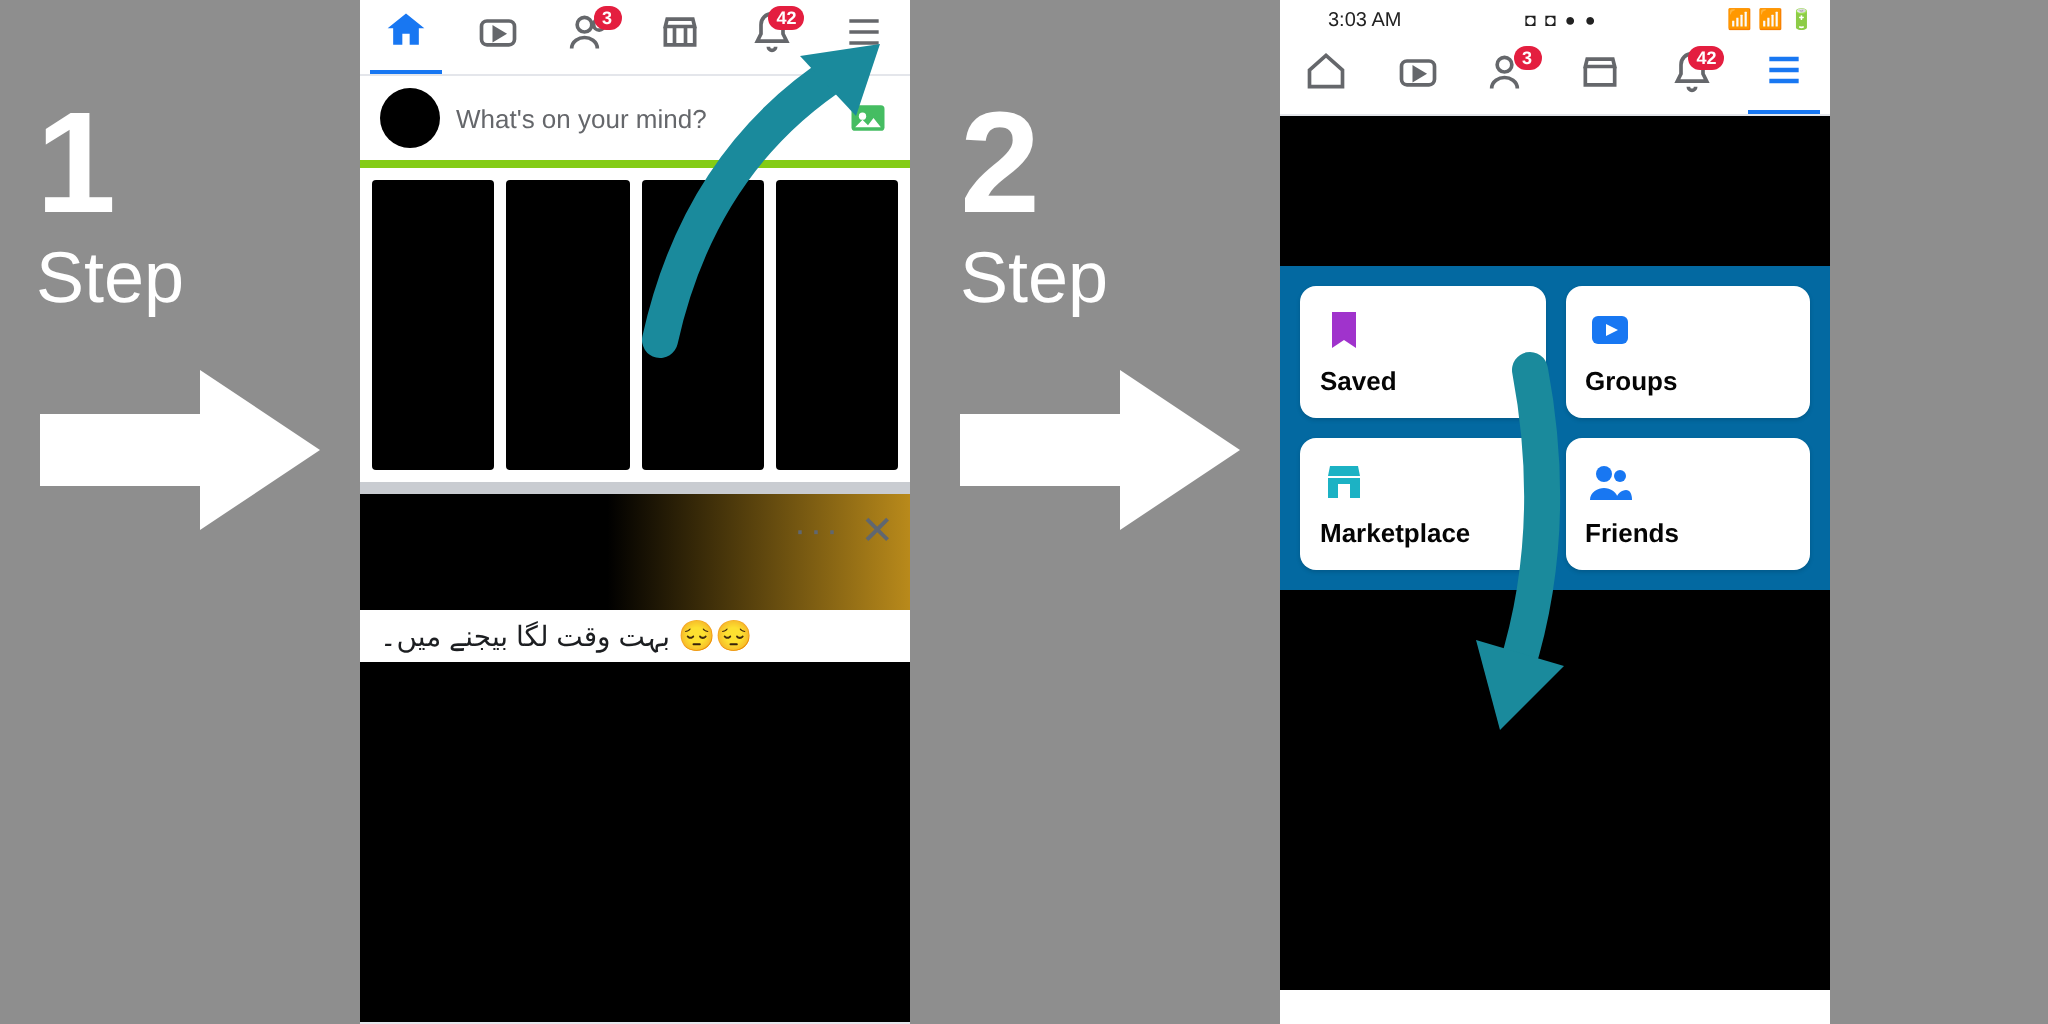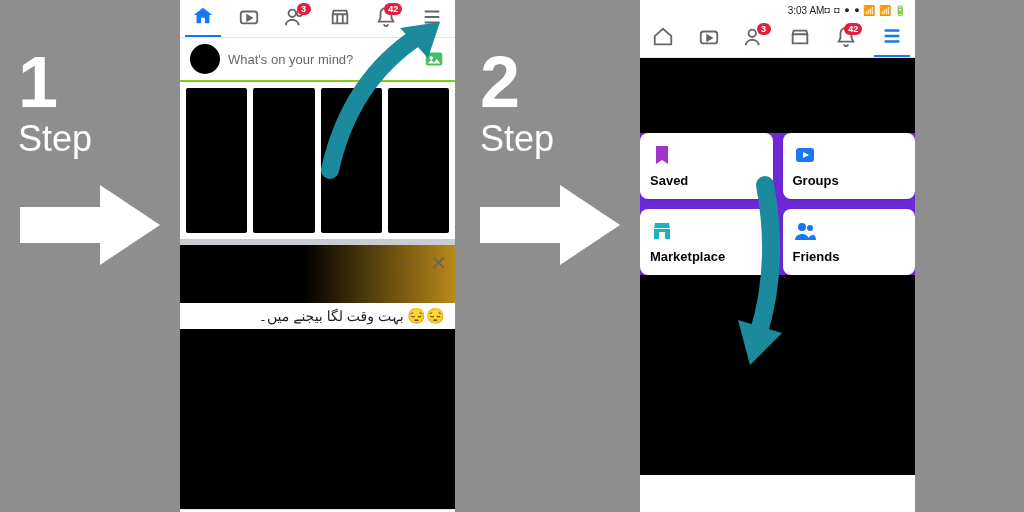--- a/index.html
+++ b/index.html
@@ -56,21 +56,21 @@
     font-weight: 700;
     border-radius: 8px;
     padding: 0 4px;
     line-height: 12px;
     min-width: 14px; text-align: center;
   }
 
   .compose {
     display: flex; align-items: center;
     padding: 6px 10px;
-    border-bottom: 2px solid #84cc16;
+    border-bottom: 4px solid #84cc16;
     gap: 8px;
     font-size: 13px;
     color: #65676b;
   }
   .avatar-blk {
     width: 30px; height: 30px; border-radius: 50%; background: #000; flex: 0 0 30px;
   }
   .compose-input { flex: 1; overflow: hidden; white-space: nowrap; }
   .photo-ic { width: 22px; height: 22px; color: #45bd62; flex: 0 0 22px; }
 
@@ -80,55 +80,56 @@
     border-bottom: 6px solid #c9ccd1;
   }
   .story { flex: 1; height: 145px; background: #000; border-radius: 2px; }
 
   .post { position: relative; }
   .post-head { height: 58px; background: linear-gradient(90deg,#000 0%, #000 45%, #b98a1b 100%); position: relative; }
   .post-dots { position: absolute; top: 8px; right: 34px; color: #606770; font-size: 18px; letter-spacing: 2px; }
   .post-x { position: absolute; top: 6px; right: 8px; color: #606770; font-size: 20px; font-weight: 300; }
   .post-text {
     direction: rtl;
-    text-align: right;
+    text-align: left;
     font-size: 14px;
     padding: 4px 10px 4px 10px;
     color: #1c1e21;
   }
   .emoji { font-size: 15px; }
   .post-media { height: 180px; background: #000; }
   .post-foot {
     display: flex; justify-content: space-between;
     font-size: 11px; color: #65676b;
     padding: 4px 10px;
     border-top: 1px solid #e4e6eb;
     background:#fff;
   }
 
   
   .statusbar {
-    display: flex; justify-content: flex-end; align-items: center;
+    display: flex; justify-content: space-between; align-items: center;
     font-size: 10px; color: #222; padding: 4px 8px; height: 20px;
     font-weight: 500;
     margin-left: 16px;
   }
   .statusbar .icons span { margin-left: 3px; font-size: 10px; }
   .menu-header {
     display: flex; align-items: center; justify-content: space-between;
     padding: 6px 14px 8px;
   }
   .menu-title { font-size: 22px; font-weight: 800; color: #050505; }
   .menu-actions { display: flex; gap: 16px; color: #050505; }
   .menu-actions svg { width: 20px; height: 20px; }
 
   .profile-band { height: 75px; background: #000; margin: 0; }
 
   .menu-grid {
-    background: #6d28d9;
+    background: #0369a1;
+    padding: 10px;
     display: grid;
     grid-template-columns: 1fr 1fr;
     gap: 10px;
   }
   .mcard {
     background: #fff;
     border-radius: 8px;
     box-shadow: 0 1px 2px rgba(0,0,0,.15);
     padding: 10px 10px 12px;
     height: 66px;

